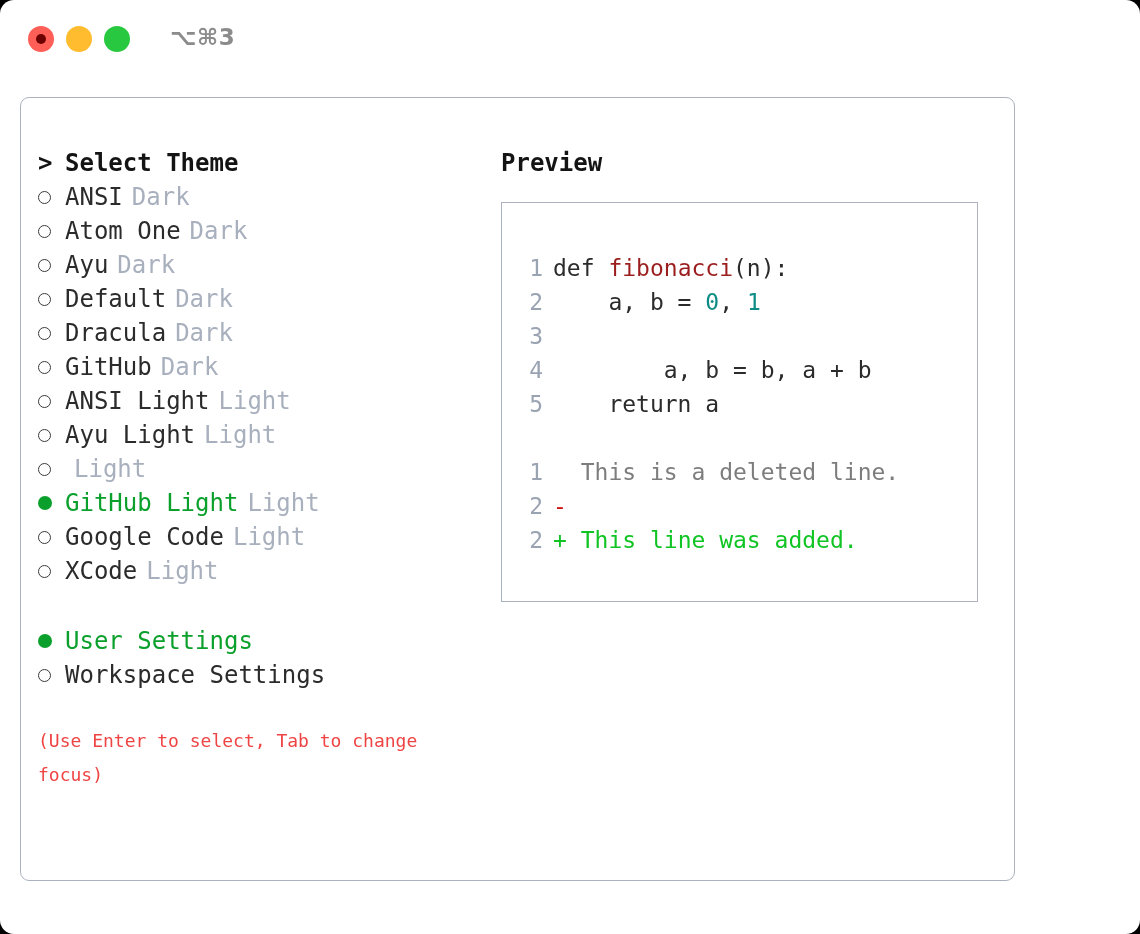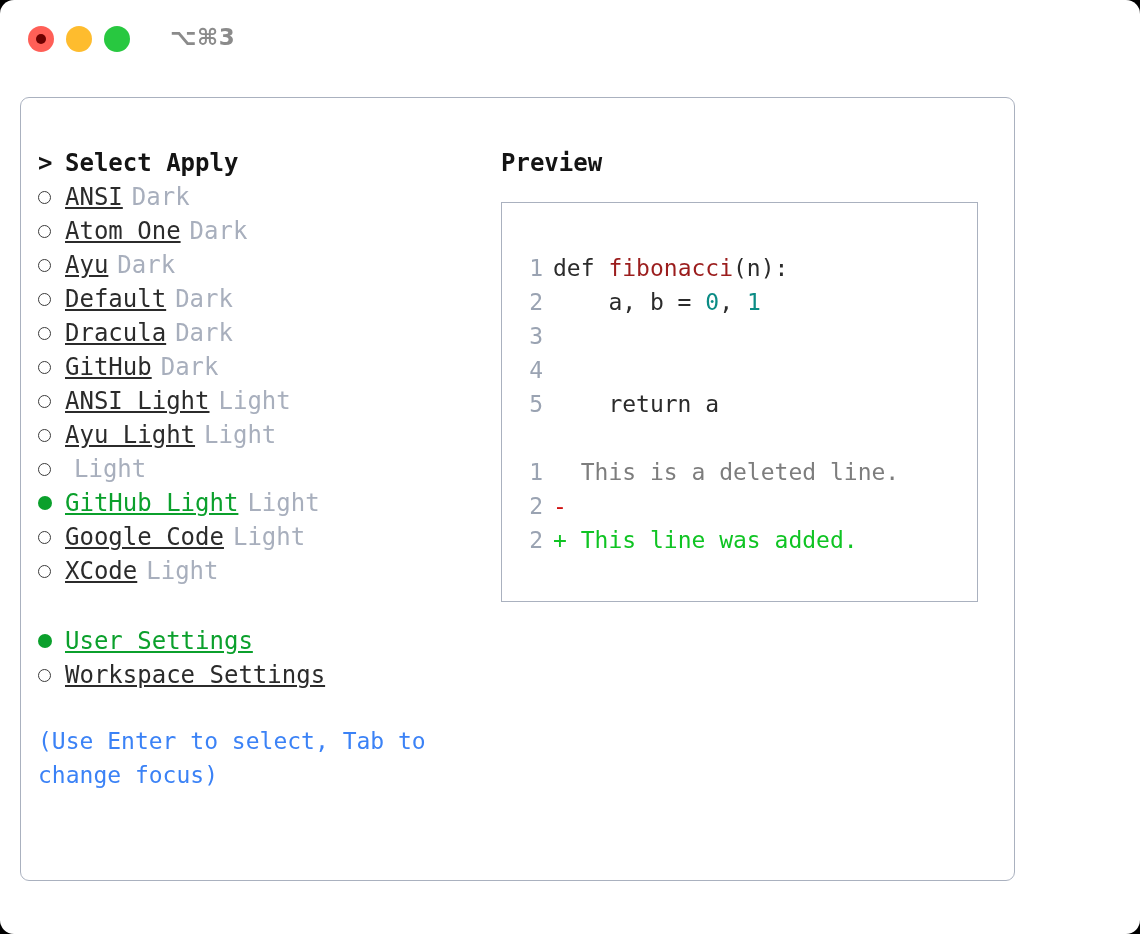--- a/index.html
+++ b/index.html
@@ -139,34 +139,34 @@
     background: transparent;
     display: block;
   }
   .dot {
     width: 14px;
     height: 14px;
     border-radius: 50%;
     background: #0ba02c;
     display: block;
   }
-  .opt-label { color: #2b2b2b; text-decoration: underline; }
+  .opt-label { color: #2b2b2b; }
   .opt-row.selected .opt-label { color: #0ba02c; }
   .opt-badge {
     color: #a8afbd;
     margin-left: 9px;
   }
 
   .spacer-block { height: 36px; }
 
   .hint {
     margin-top: 32px;
-    font-size: 23px;
-    line-height: 34px;
-    color: #3b82f6;
+    font-size: 18px;
+    line-height: 34px;
+    color: #ef4444;
     width: 420px;
   }
 
   
   .preview-title {
     font-size: 24px;
     font-weight: 700;
     color: #141414;
     line-height: 34px;
     white-space: pre;
@@ -215,21 +215,21 @@
       <span class="light light-green"></span>
     </div>
     <div class="shortcut">⌥⌘3</div>
   </div>
 
   <div class="card">
 
     <div class="col-left">
 
       <div class="section-title bold">
-        <span class="caret">&gt;</span><span>Select Apply</span>
+        <span class="caret">&gt;</span><span>Select Theme</span>
       </div>
 
       <div id="theme-list">
           <div class="opt-row"><span class="bullet"><span class="ring"></span></span><span class="opt-label">ANSI</span><span class="opt-badge">Dark</span></div>
           <div class="opt-row"><span class="bullet"><span class="ring"></span></span><span class="opt-label">Atom One</span><span class="opt-badge">Dark</span></div>
           <div class="opt-row"><span class="bullet"><span class="ring"></span></span><span class="opt-label">Ayu</span><span class="opt-badge">Dark</span></div>
           <div class="opt-row"><span class="bullet"><span class="ring"></span></span><span class="opt-label">Default</span><span class="opt-badge">Dark</span></div>
           <div class="opt-row"><span class="bullet"><span class="ring"></span></span><span class="opt-label">Dracula</span><span class="opt-badge">Dark</span></div>
           <div class="opt-row"><span class="bullet"><span class="ring"></span></span><span class="opt-label">GitHub</span><span class="opt-badge">Dark</span></div>
           <div class="opt-row"><span class="bullet"><span class="ring"></span></span><span class="opt-label">ANSI Light</span><span class="opt-badge">Light</span></div>
@@ -251,21 +251,21 @@
       <div class="hint">(Use Enter to select, Tab to change focus)</div>
     </div>
 
     <div class="col-right">
       <div class="preview-title">Preview</div>
       <div class="preview-box">
         <div id="code-block">
             <div class="code-line"><span class="lineno">1</span><span><span class="code-text">def </span><span class="tok-fn">fibonacci</span><span class="code-text">(n):</span></span></div>
             <div class="code-line"><span class="lineno">2</span><span><span class="code-text">    a, b = </span><span class="tok-num">0</span><span class="code-text">, </span><span class="tok-num">1</span></span></div>
             <div class="code-line"><span class="lineno">3</span></div>
-            <div class="code-line"><span class="lineno">4</span></div>
+            <div class="code-line"><span class="lineno">4</span><span><span class="code-text">        a, b = b, a + b</span></span></div>
             <div class="code-line"><span class="lineno">5</span><span><span class="code-text">    return a</span></span></div>
           </div>
         <div class="diff-gap"></div>
         <div id="diff-block">
             <div class="code-line"><span class="lineno">1</span><span class="diff-ctx"> </span><span class="diff-ctx"> This is a deleted line.</span></div>
             <div class="code-line"><span class="lineno">2</span><span class="diff-del">-</span></div>
             <div class="code-line"><span class="lineno">2</span><span class="diff-add">+</span><span class="diff-add"> This line was added.</span></div>
           </div>
       </div>
     </div>

